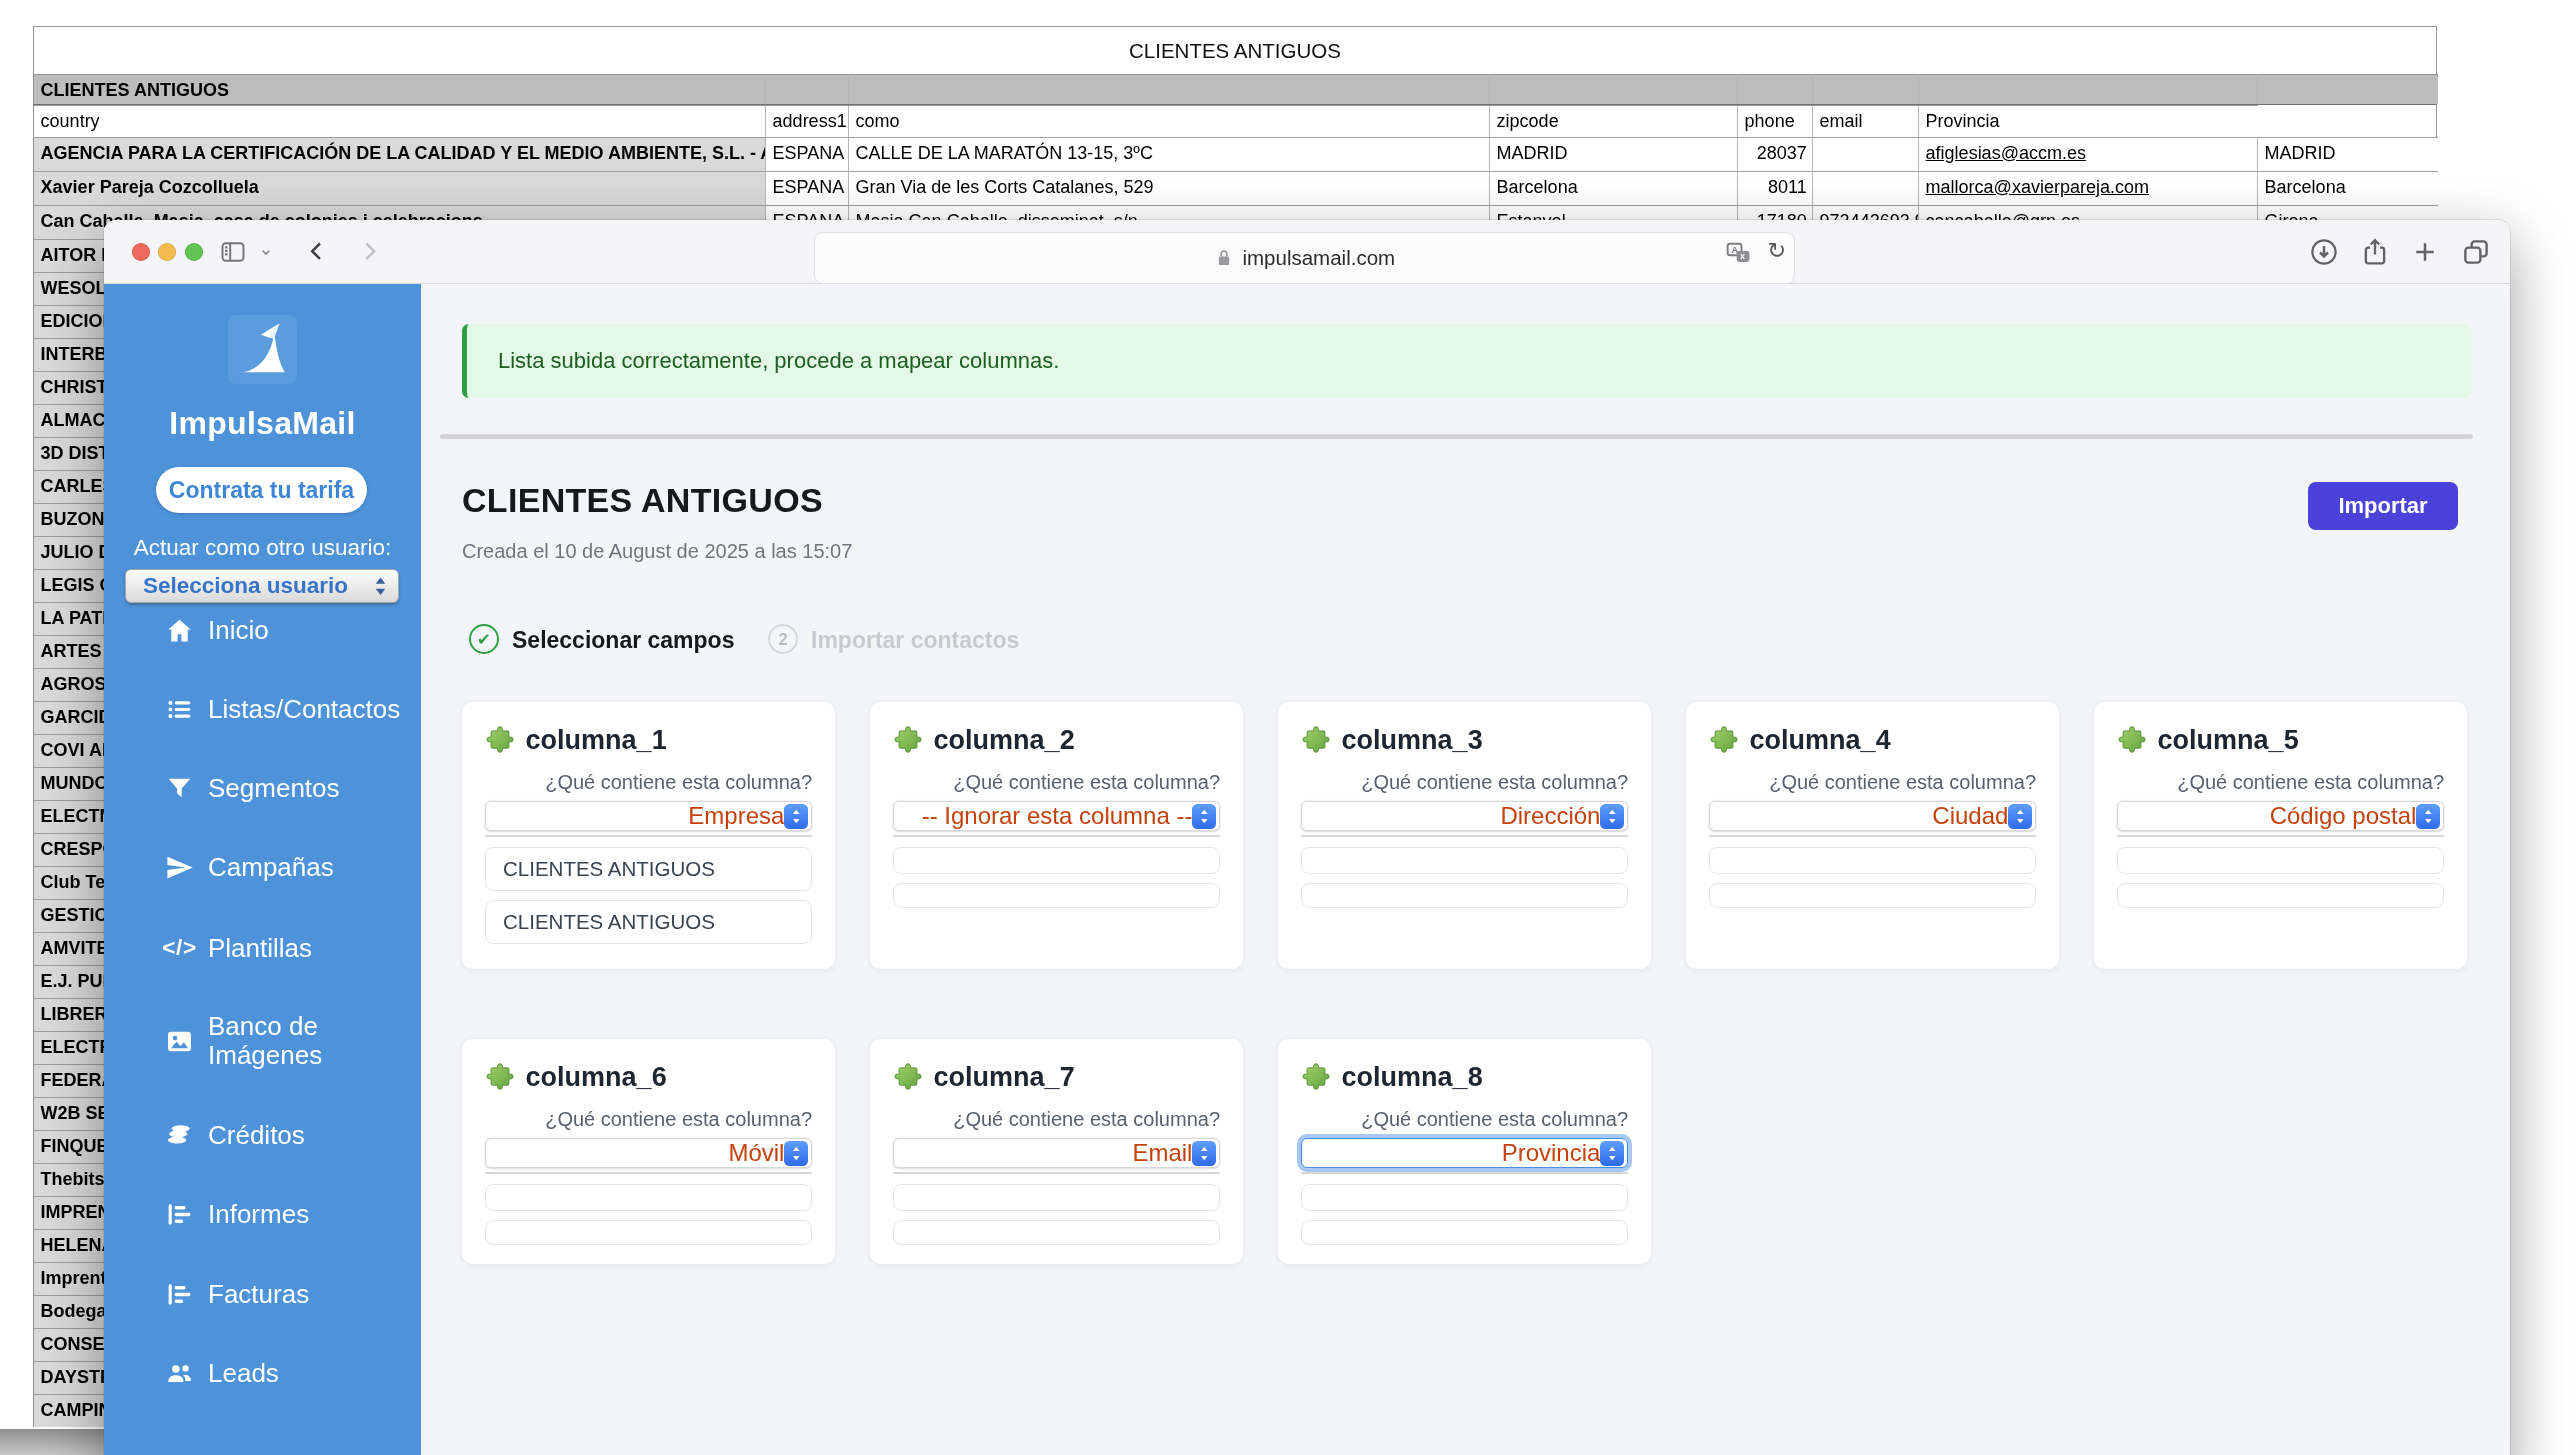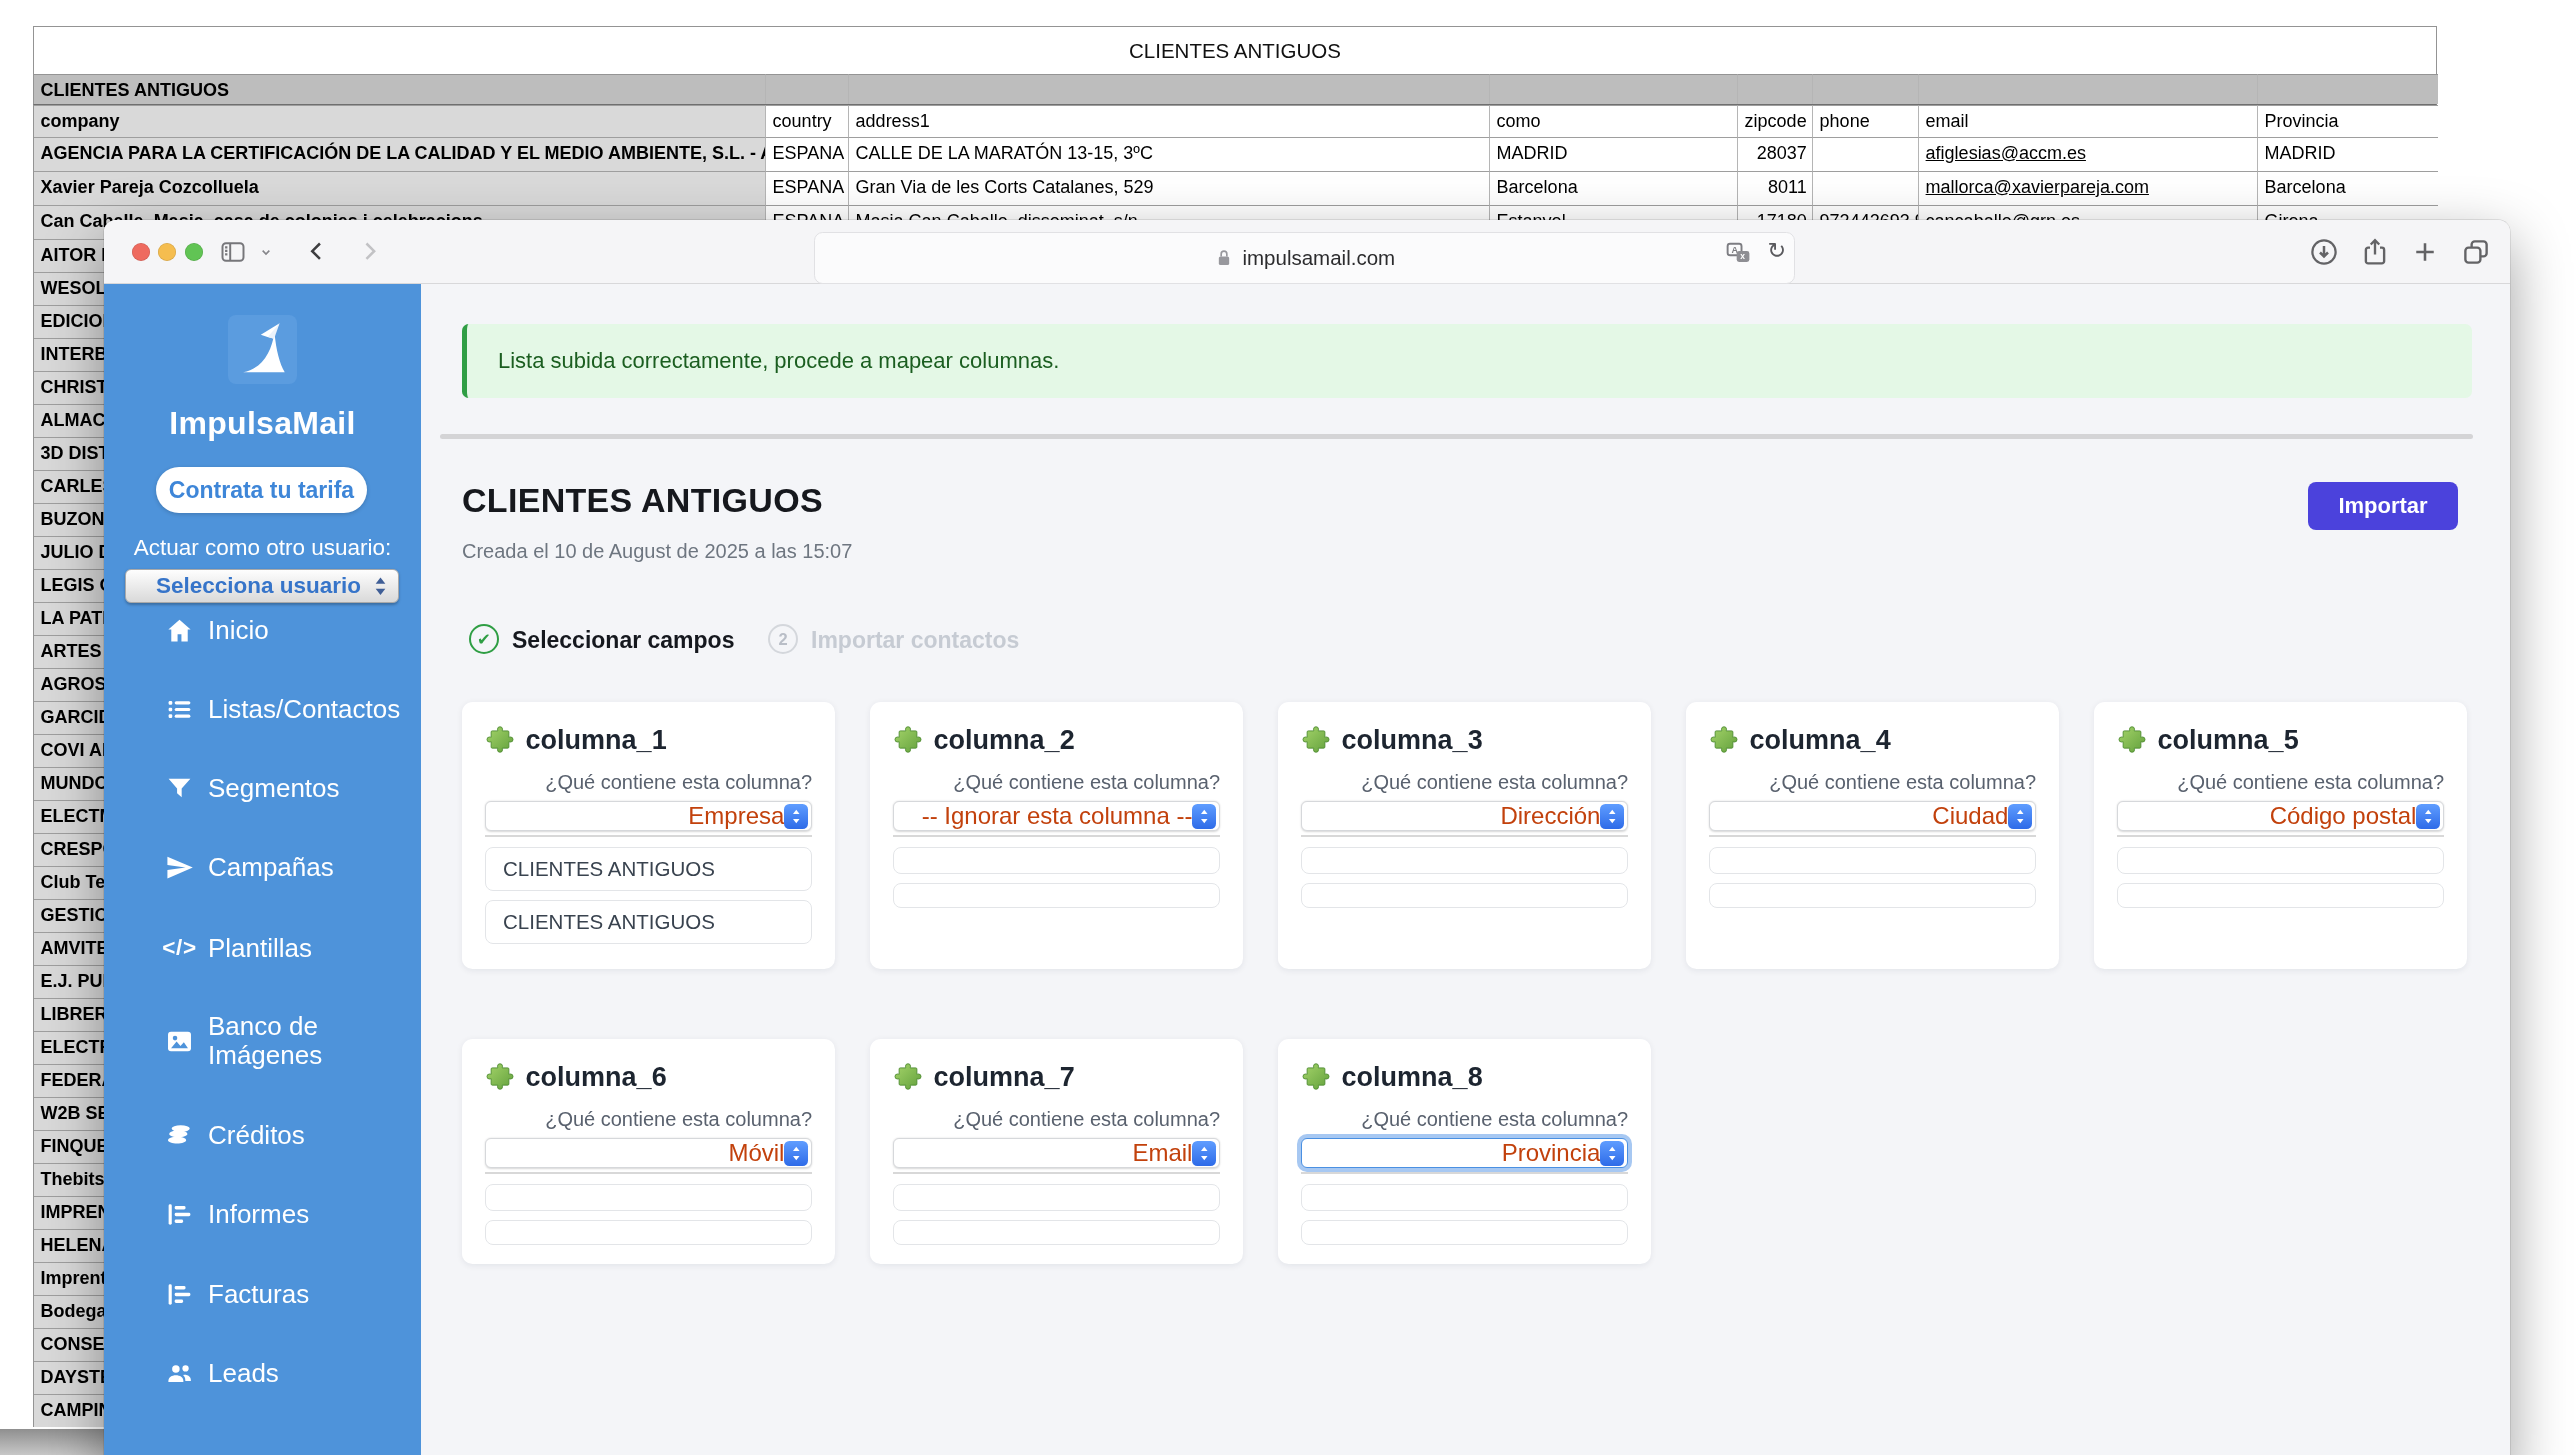--- a/index.html
+++ b/index.html
@@ -54,21 +54,21 @@
      background:#5b9cdf; display:flex; align-items:center; justify-content:center; }
   #brand { position:absolute; left:0; top:121px; width:100%; text-align:center; color:#fff;
      font-size:32px; font-weight:bold; letter-spacing:0.3px; }
   #cta { position:absolute; left:52px; top:183px; width:211px; height:46px; border-radius:23px;
      background:#fff; border:none; color:#3e86d8; font-size:23px; font-weight:bold;
      display:flex; align-items:center; justify-content:center; box-shadow:0 1.3px 4px rgba(0,0,0,.18); }
   #impersonate-label { position:absolute; left:0; top:251px; width:100%; text-align:center; color:#fff; font-size:22.5px; }
   #user-select { position:absolute; left:21px; top:285px; width:274px; height:34px; border-radius:6px;
      background:linear-gradient(#fefefe,#d9d9d9); border:0.7px solid #a9a9a9; box-shadow:0 1.3px 2.6px rgba(0,0,0,.25);
      display:flex; align-items:center; }
-  #user-select .val { flex:1; padding-left:30px; color:#3674c9; font-size:22.5px; font-weight:bold; }
+  #user-select .val { flex:1; padding-left:17px; color:#3674c9; font-size:22.5px; font-weight:bold; }
   #user-select svg { margin-right:9.3px; }
   .nav-item { position:absolute; left:0; width:100%; height:58px; display:flex; align-items:center; }
   .nav-item .nicon { position:absolute; left:61px; width:29px; height:29px; display:flex; align-items:center; justify-content:center; }
   .nav-item .nlabel { position:absolute; left:104px; max-width:198px; color:#fff; font-size:26px; font-weight:500; line-height:29px; }
   .nav-item .code-glyph { color:#fff; font-size:22.5px; font-weight:bold; letter-spacing:0.7px; }
 
   
   #content { position:absolute; left:317px; top:64px; right:0; bottom:0; background:#f4f5f8; }
   #alert { position:absolute; left:41px; top:40px; width:2010px; height:74px; background:#e4f8e6;
      border-left:5.3px solid #2f9e44; border-radius:6.6px; display:flex; align-items:center; }
@@ -124,21 +124,20 @@
           <div class="scell">CLIENTES ANTIGUOS</div>
           <div class="scell"></div>
           <div class="scell"></div>
           <div class="scell"></div>
           <div class="scell"></div>
           <div class="scell"></div>
           <div class="scell"></div>
           <div class="scell"></div>
         </div>
         <div class="srow headrow">
-          <div class="scell company">company</div>
           <div class="scell">country</div>
           <div class="scell">address1</div>
           <div class="scell">como</div>
           <div class="scell">zipcode</div>
           <div class="scell">phone</div>
           <div class="scell">email</div>
           <div class="scell">Provincia</div>
         </div>
         <div class="srow datarow">
           <div class="scell company">AGENCIA PARA LA CERTIFICACIÓN DE LA CALIDAD Y EL MEDIO AMBIENTE, S.L. - ACCM</div>

